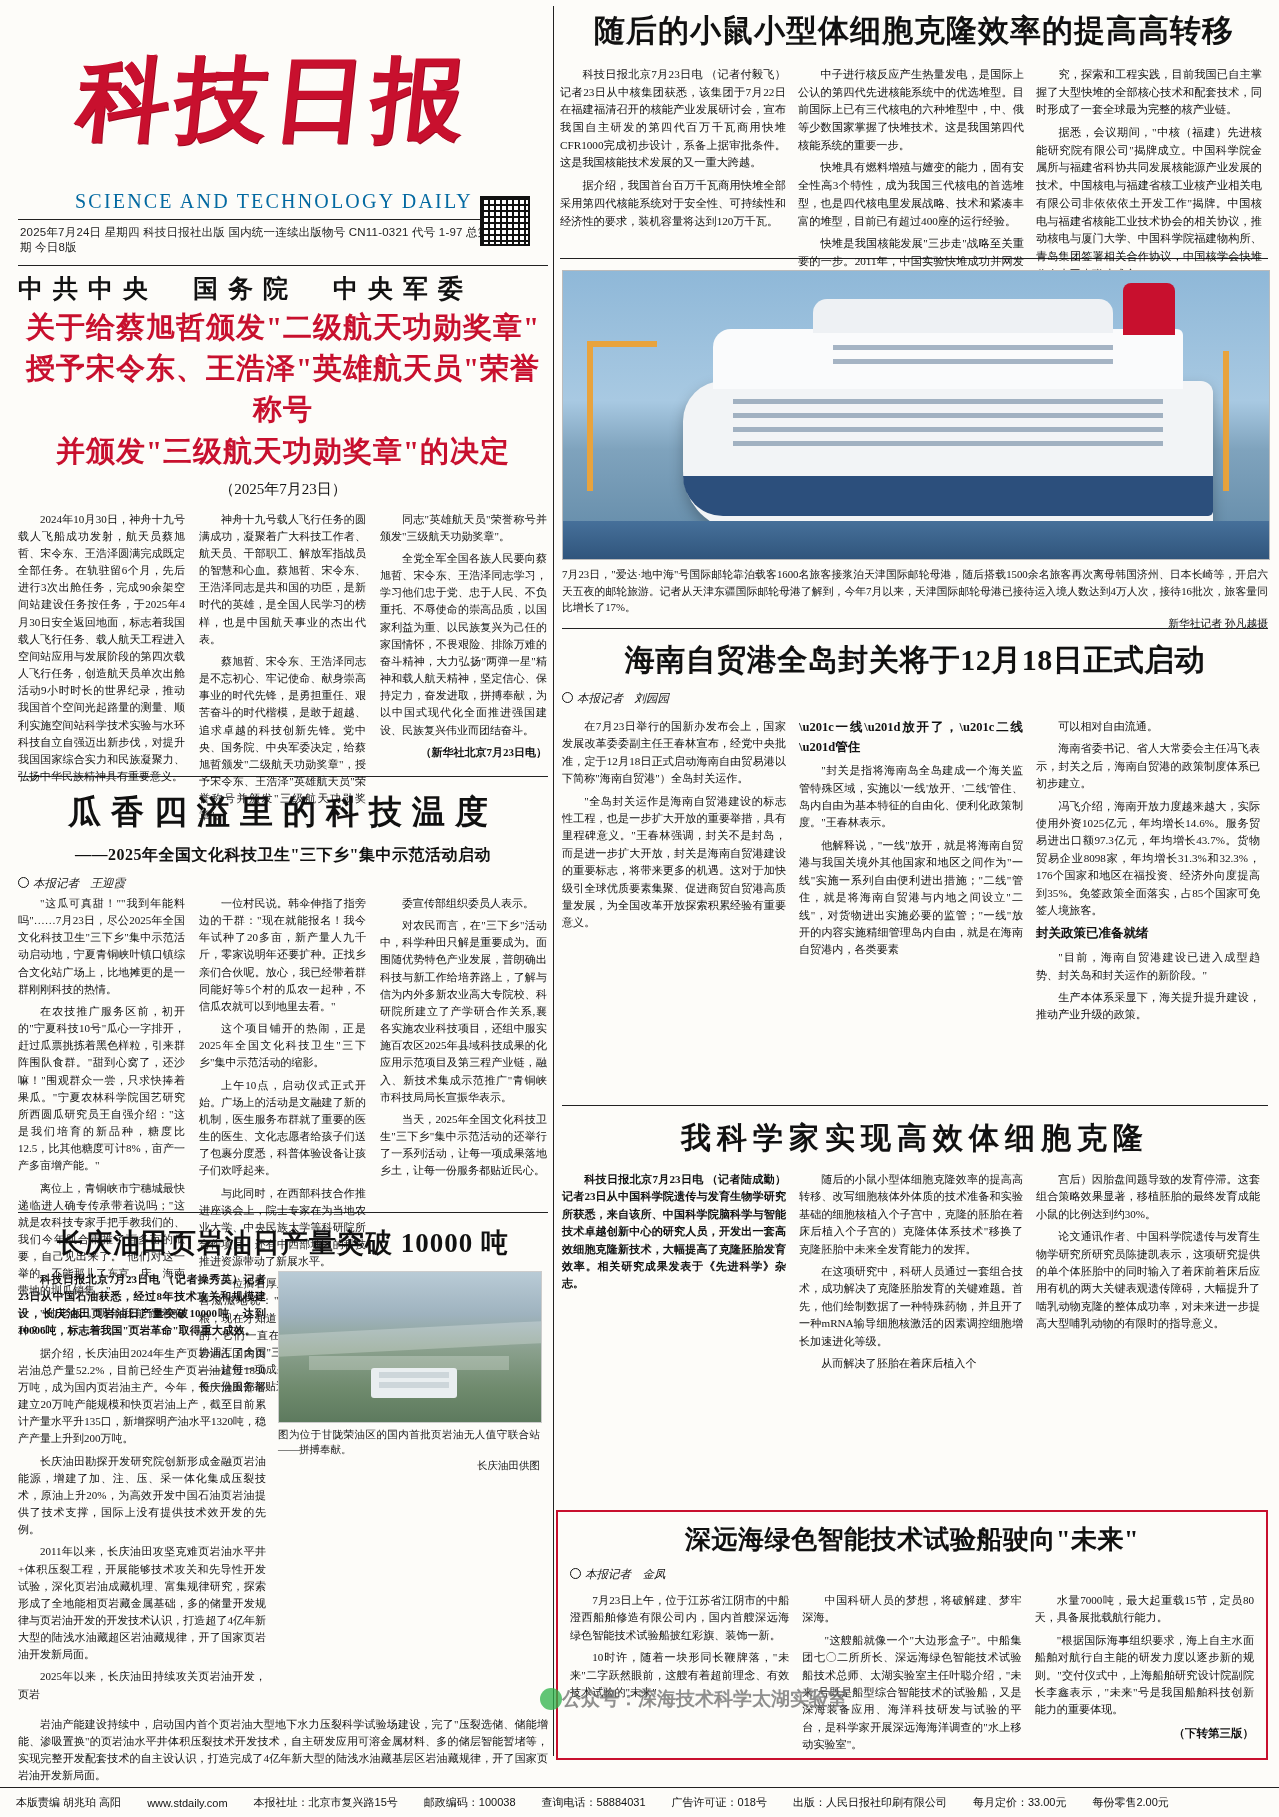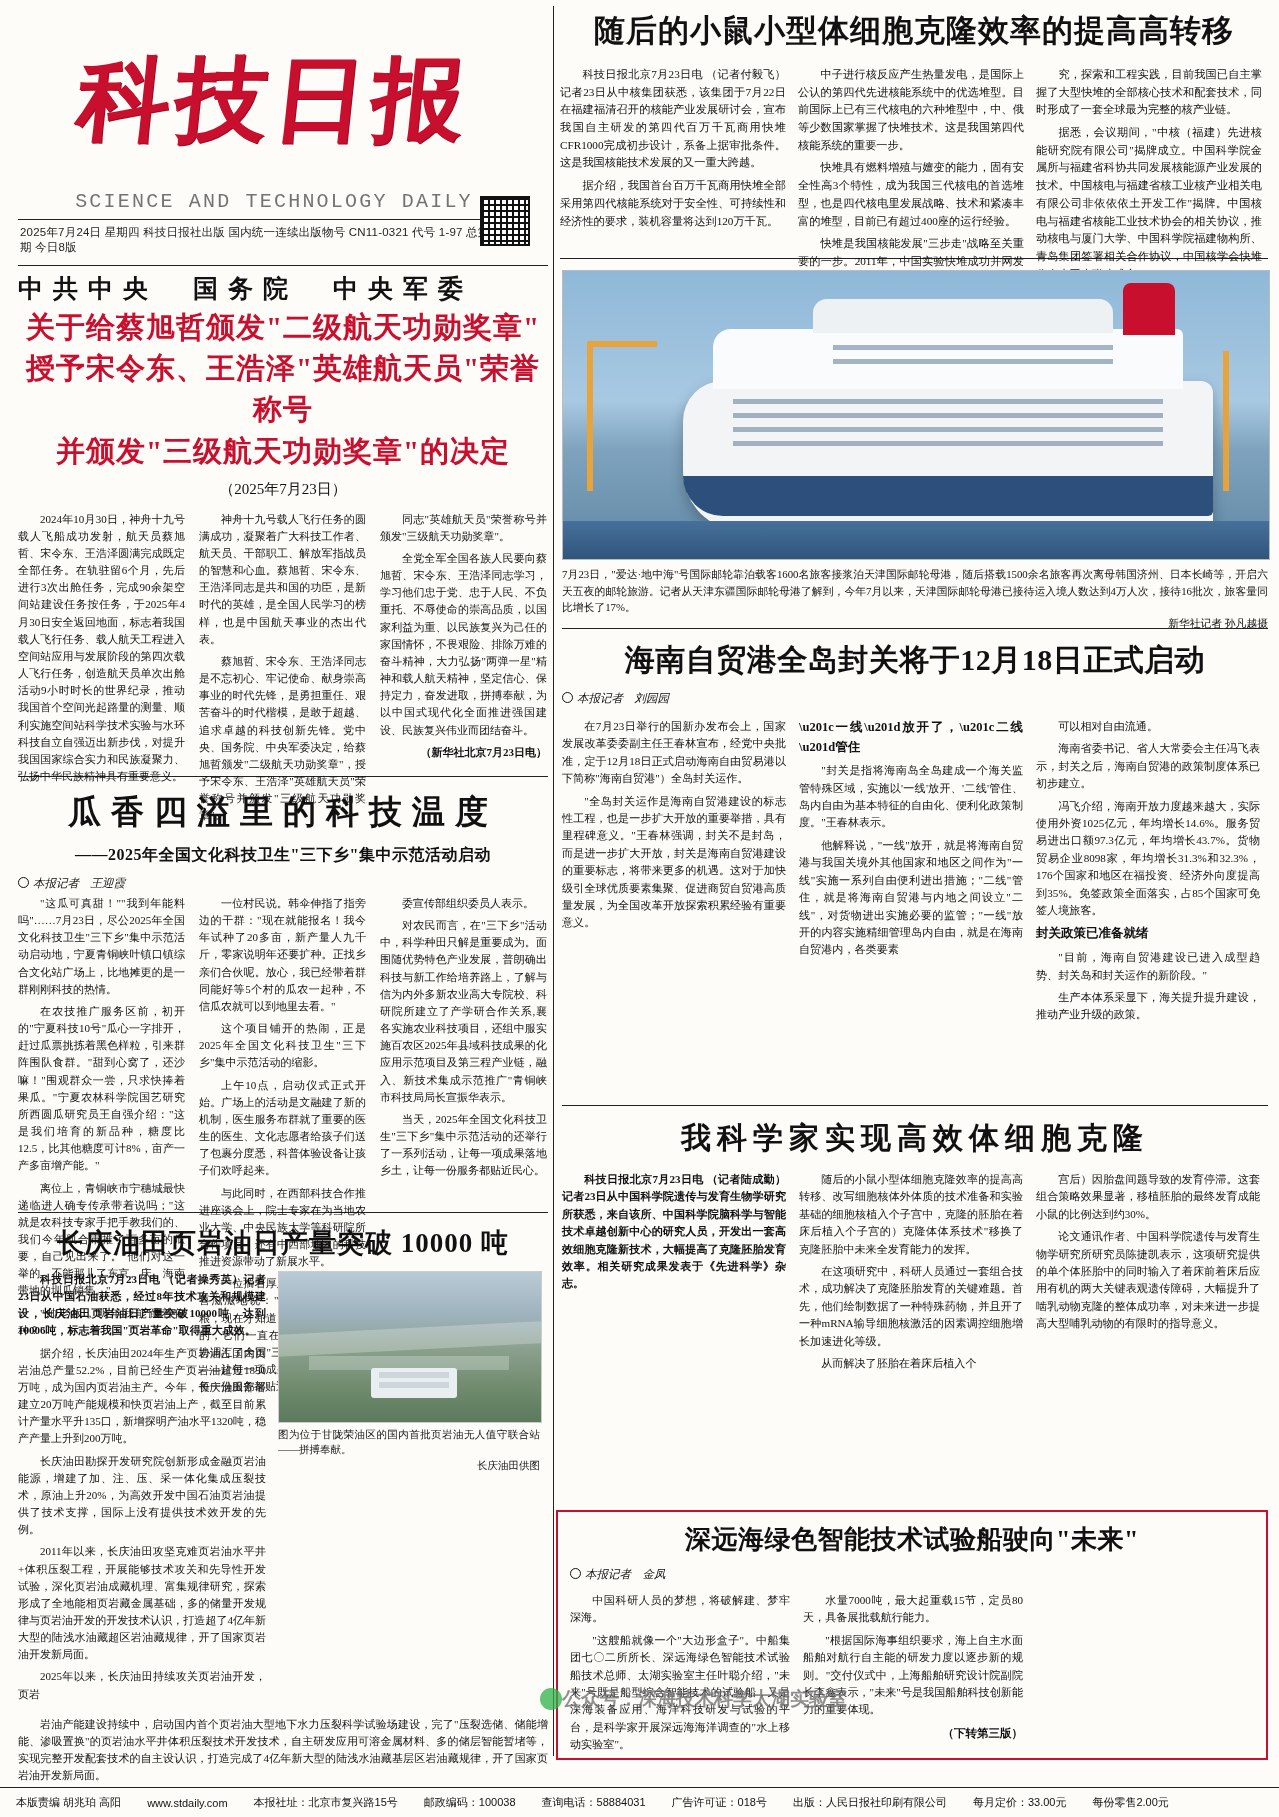--- a/index.html
+++ b/index.html
@@ -23,23 +23,23 @@
     letter-spacing:6px;
     text-align:center;
     margin-top:38px;
     transform:skewX(-6deg);
     text-shadow:1px 1px 0 #a00a22;
   }
   .logo-en{
     text-align:center;
     font-size:20px;
     letter-spacing:2.2px;
-    color:#737373;
+    color:#0369a1;
     margin-top:28px;
-    font-family:Liberation Mono, monospace;
+    font-family:Liberation Serif, serif;
   }
   .masthead-rule{border-top:1px solid #222;margin:6px 18px 0 18px;}
   .masthead-meta{
     font-size:11.5px;color:#222;margin:5px 20px 0 20px;letter-spacing:.2px;
     font-family:"Liberation Sans",sans-serif;
   }
   .qr{
     position:absolute;right:18px;top:196px;width:46px;height:46px;
     background:
       linear-gradient(90deg,#111 2px,transparent 2px),
@@ -366,20 +366,24 @@
     </div>
   </div>
 
   <div class="boxed">
     <div class="b-title">深远海绿色智能技术试验船驶向"未来"</div>
     <div class="byline">
       <span class="circle"></span><span>本报记者</span>　<span>金凤</span>
     </div>
     <div class="b-cols">
       <div class="b-col">
+        <p>7月23日上午，位于江苏省江阴市的中船澄西船舶修造有限公司内，国内首艘深远海绿色智能技术试验船披红彩旗、装饰一新。</p>
+        <p>10时许，随着一块形同长鞭牌落，"未来"二字跃然眼前，这艘有着超前理念、有效技术试验的"未来"</p>
+      </div>
+      <div class="b-col">
         <p>中国科研人员的梦想，将破解建、梦牢深海。</p>
         <p>"这艘船就像一个"大边形盒子"。中船集团七〇二所所长、深远海绿色智能技术试验船技术总师、太湖实验室主任叶聪介绍，"未来"号既是船型综合智能技术的试验船，又是深海装备应用、海洋科技研发与试验的平台，是科学家开展深远海海洋调查的"水上移动实验室"。</p>
       </div>
       <div class="b-col">
         <p>水量7000吨，最大起重载15节，定员80天，具备展批载航行能力。</p>
         <p>"根据国际海事组织要求，海上自主水面船舶对航行自主能的研发力度以逐步新的规则。"交付仪式中，上海船舶研究设计院副院长李鑫表示，"未来"号是我国船舶科技创新能力的重要体现。</p>
         <p class="turn">（下转第三版）</p>
       </div>
     </div>
   </div>

